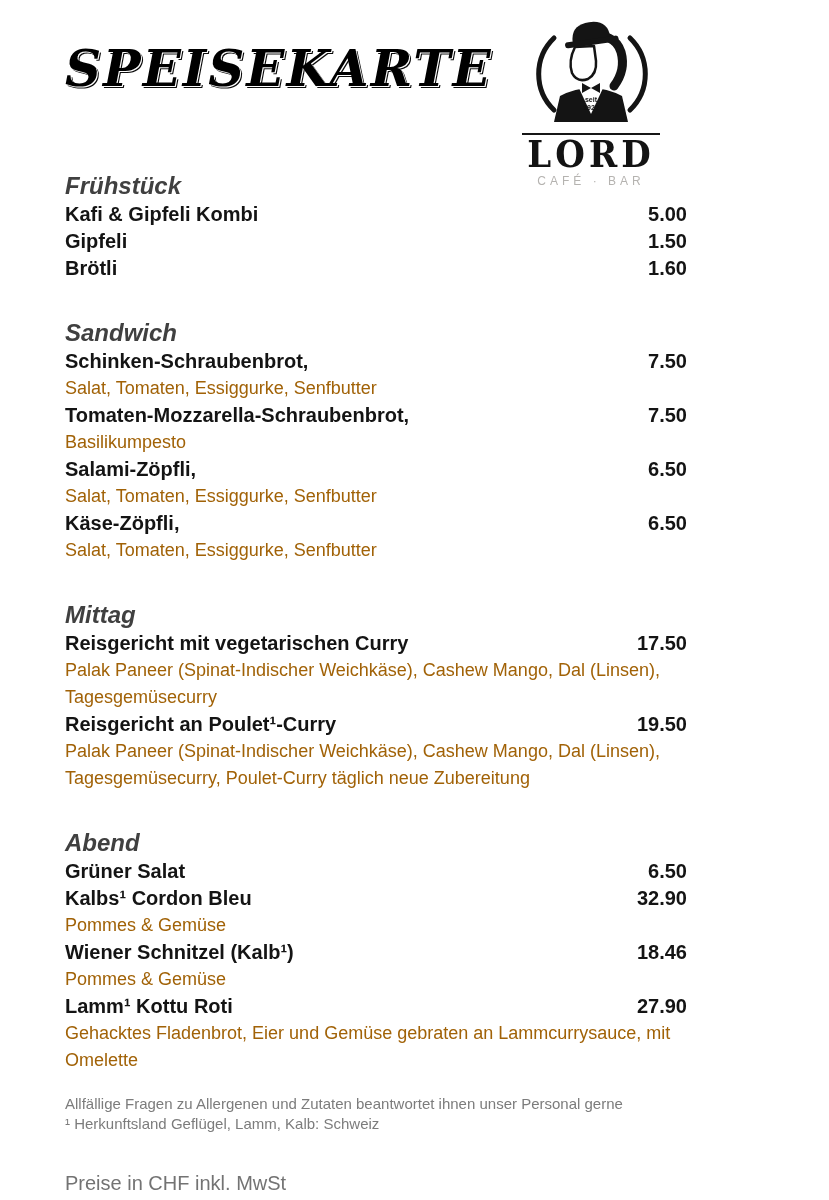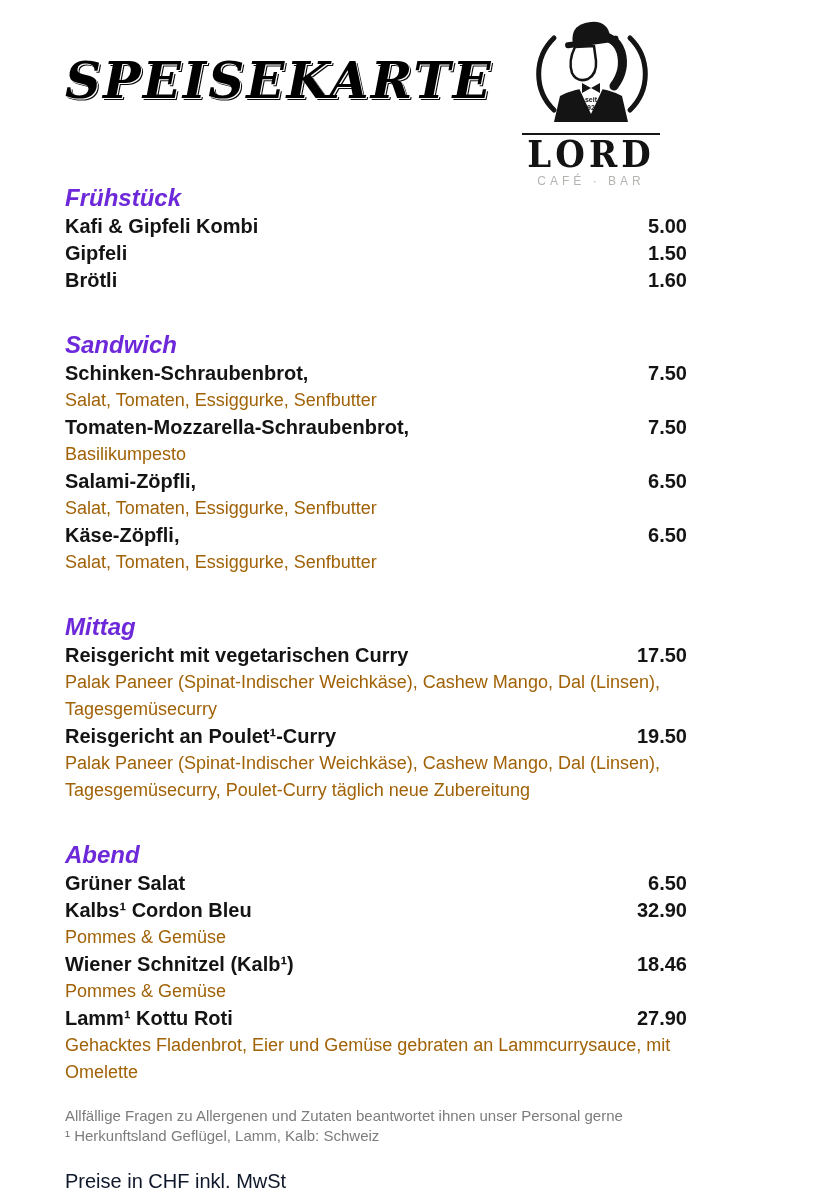--- a/index.html
+++ b/index.html
@@ -7,21 +7,21 @@
     position:relative;
     width:829px; height:1200px;
     margin:0 auto;
     background:#ffffff;
     overflow:hidden;
     font-family:"Liberation Sans","DejaVu Sans",sans-serif;
     color:#161616;
   }
   .content {
     position:absolute;
-    left:65px; top:12px;
+    left:65px; top:0;
     width:622px;
   }
   
   .header { height:170px; }
   .page-title {
     margin:0;
     padding-top:44px;
     font-family:"DejaVu Serif","Liberation Serif",serif;
     font-style:italic;
     font-weight:700;
@@ -72,21 +72,21 @@
   }
   
   .menu-section { margin-top:38px; }
   .menu-section.first { margin-top:3px; }
   .section-heading {
     margin:0 0 2px 0;
     font-size:24px;
     font-style:italic;
     font-weight:700;
     line-height:26px;
-    color:#6d28d9;
+    color:#404040;
   }
   .row {
     display:flex;
     justify-content:space-between;
     align-items:baseline;
     line-height:27px;
     gap:29px;
   }
   .item-name  { font-size:20px; font-weight:700; color:#141414; }
   .item-price { font-size:20px; font-weight:700; color:#141414; padding-left:12px; }
@@ -97,24 +97,24 @@
     color:#a16207;
   }
   
   .footnotes { margin-top:20px; }
   .footnote {
     font-size:15px;
     line-height:20px;
     color:#7c7c7c;
   }
   .price-note {
-    margin-top:22px;
+    margin-top:36px;
     font-size:20px;
     line-height:27px;
-    color:#0f172a;
+    color:#737373;
   }
 </style>
 </head>
 <body>
 
 <div class="page">
 
   <div class="logo">
     <svg width="146" height="112" viewBox="0 0 146 112" aria-hidden="true">
 

